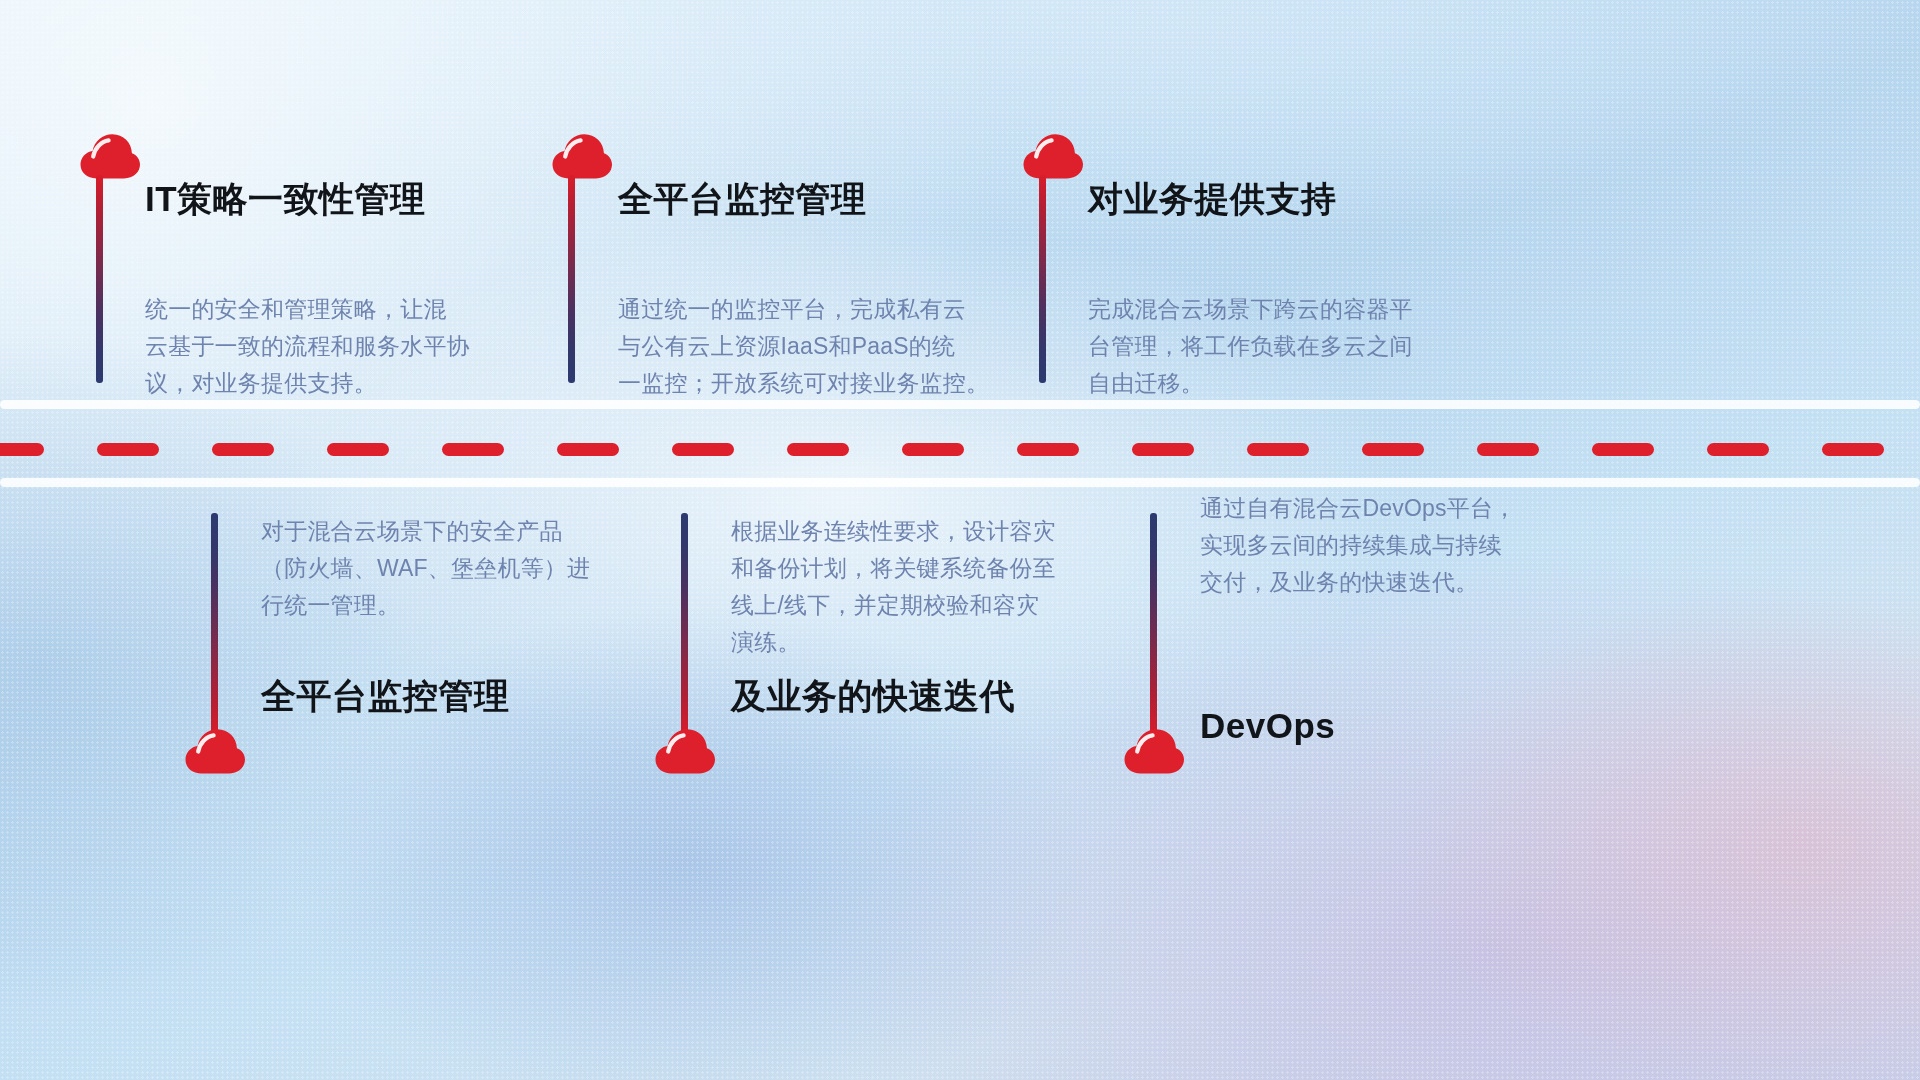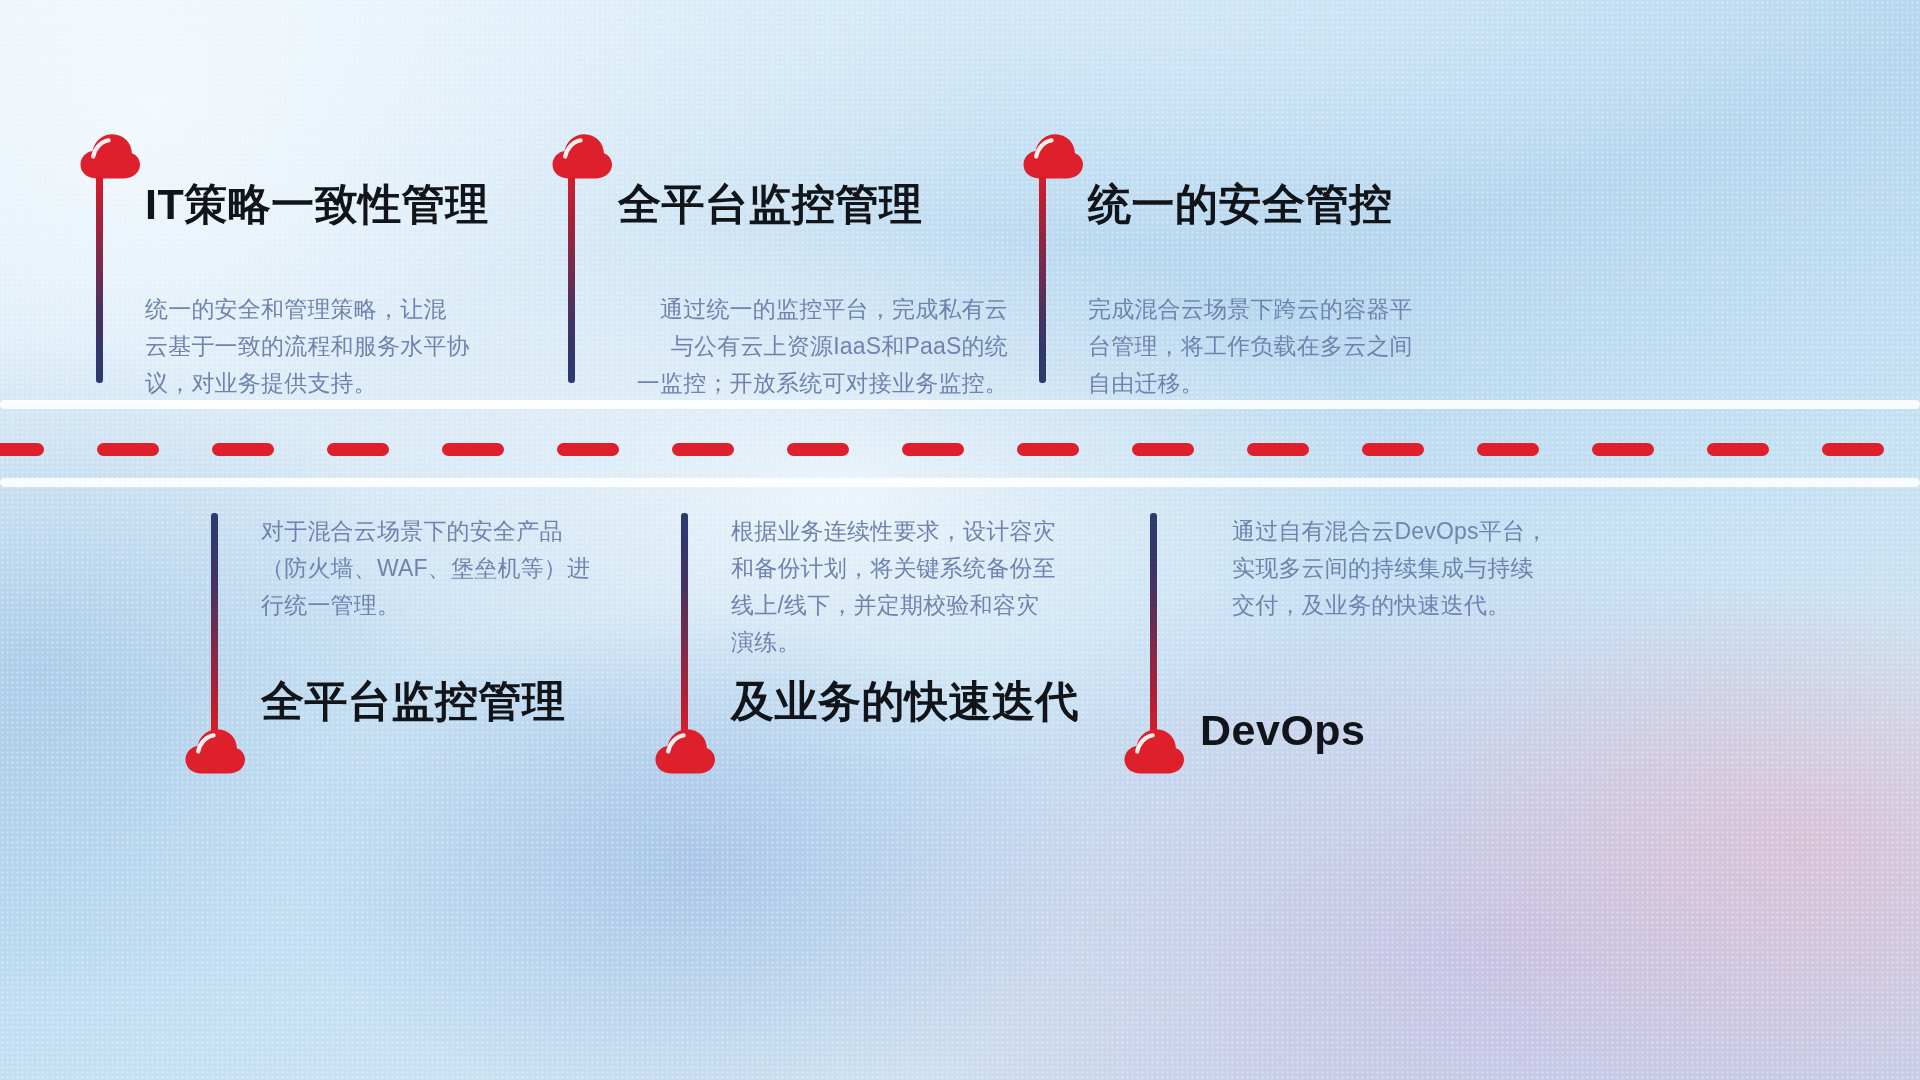--- a/index.html
+++ b/index.html
@@ -61,21 +61,21 @@
   
   .card { position:absolute; z-index:6; }
   .cloud { position:absolute; width:62px; height:46px; }
   .stem { position:absolute; width:7px; border-radius:3px; }
 
   .stem-down { background:linear-gradient(to bottom,#d81d2a 0%,#b41f33 16%,#7b2a4c 42%,#4a3160 66%,#33376b 84%,#2c3a70 100%); }
   .stem-up   { background:linear-gradient(to bottom,#2c3a70 0%,#33376b 16%,#4a3160 34%,#7b2a4c 58%,#b41f33 84%,#d81d2a 100%); }
 
   .title {
     position:absolute;
-    font-size:43px;
+    font-size:35px;
     font-weight:700;
     color:#111418;
     letter-spacing:.5px;
     white-space:nowrap;
   }
   .body {
     position:absolute;
     font-size:23px;
     line-height:37px;
     color:#6e83ae;
@@ -132,32 +132,32 @@
 议，对业务提供支持。</div>
 </div>
 
 <div class="card">
   <svg class="cloud" style="left:551px; top:133px;" viewBox="0 0 62 46">
     <path d="M17.5 45.5 C7.6 45.5 1.5 39.3 1.5 31.6 C1.5 24.6 6.7 19.0 13.6 18.0 C15.3 8.1 23.6 1.2 33.4 1.2 C44.3 1.2 52.6 9.6 52.9 20.2 C57.9 22.0 61.0 26.4 61.0 31.6 C61.0 39.3 54.3 45.5 45.0 45.5 Z" fill="#de1f2c"></path>
     <path d="M14.2 23.5 C15.8 15.0 22.0 8.6 29.6 7.4" stroke="#ffffff" stroke-width="4.2" stroke-linecap="round" fill="none" opacity=".92"></path>
   </svg>
   <div class="stem stem-down" style="left:568px; top:175px; height:208px;"></div>
   <div class="title" style="left:618px; top:176px;text-align:right;">全平台监控管理</div>
-  <div class="body" style="left:618px; top:291px; width:390px;text-align:right;">通过统一的监控平台，完成私有云
+  <div class="body" style="left:618px; top:291px; width:390px;">通过统一的监控平台，完成私有云
 与公有云上资源IaaS和PaaS的统
 一监控；开放系统可对接业务监控。</div>
 </div>
 
 <div class="card">
   <svg class="cloud" style="left:1022px; top:133px;" viewBox="0 0 62 46">
     <path d="M17.5 45.5 C7.6 45.5 1.5 39.3 1.5 31.6 C1.5 24.6 6.7 19.0 13.6 18.0 C15.3 8.1 23.6 1.2 33.4 1.2 C44.3 1.2 52.6 9.6 52.9 20.2 C57.9 22.0 61.0 26.4 61.0 31.6 C61.0 39.3 54.3 45.5 45.0 45.5 Z" fill="#de1f2c"></path>
     <path d="M14.2 23.5 C15.8 15.0 22.0 8.6 29.6 7.4" stroke="#ffffff" stroke-width="4.2" stroke-linecap="round" fill="none" opacity=".92"></path>
   </svg>
   <div class="stem stem-down" style="left:1039px; top:175px; height:208px;"></div>
-  <div class="title" style="left:1088px; top:176px;">统一的安全管控</div>
+  <div class="title" style="left:1088px; top:176px;">对业务提供支持</div>
   <div class="body" style="left:1088px; top:291px; width:370px;">完成混合云场景下跨云的容器平
 台管理，将工作负载在多云之间
 自由迁移。</div>
 </div>
 
 <div class="card">
   <div class="body" style="left:261px; top:513px; width:360px;">对于混合云场景下的安全产品
 （防火墙、WAF、堡垒机等）进
 行统一管理。</div>
   <div class="title" style="left:261px; top:673px;">全平台监控管理</div>
@@ -175,21 +175,21 @@
 演练。</div>
   <div class="title" style="left:731px; top:673px;">及业务的快速迭代</div>
   <div class="stem stem-up" style="left:681px; top:513px; height:222px;"></div>
   <svg class="cloud" style="left:654px; top:728px;" viewBox="0 0 62 46">
     <path d="M17.5 45.5 C7.6 45.5 1.5 39.3 1.5 31.6 C1.5 24.6 6.7 19.0 13.6 18.0 C15.3 8.1 23.6 1.2 33.4 1.2 C44.3 1.2 52.6 9.6 52.9 20.2 C57.9 22.0 61.0 26.4 61.0 31.6 C61.0 39.3 54.3 45.5 45.0 45.5 Z" fill="#de1f2c"></path>
     <path d="M14.2 23.5 C15.8 15.0 22.0 8.6 29.6 7.4" stroke="#ffffff" stroke-width="4.2" stroke-linecap="round" fill="none" opacity=".92"></path>
   </svg>
 </div>
 
 <div class="card">
-  <div class="body" style="left:1200px; top:513px; width:360px;margin-left:32px;">通过自有混合云DevOps平台，
+  <div class="body" style="left:1200px; top:490px; width:360px;">通过自有混合云DevOps平台，
 实现多云间的持续集成与持续
 交付，及业务的快速迭代。</div>
   <div class="title" style="left:1200px; top:673px;margin-top:33px;">DevOps</div>
   <div class="stem stem-up" style="left:1150px; top:513px; height:222px;"></div>
   <svg class="cloud" style="left:1123px; top:728px;" viewBox="0 0 62 46">
     <path d="M17.5 45.5 C7.6 45.5 1.5 39.3 1.5 31.6 C1.5 24.6 6.7 19.0 13.6 18.0 C15.3 8.1 23.6 1.2 33.4 1.2 C44.3 1.2 52.6 9.6 52.9 20.2 C57.9 22.0 61.0 26.4 61.0 31.6 C61.0 39.3 54.3 45.5 45.0 45.5 Z" fill="#de1f2c"></path>
     <path d="M14.2 23.5 C15.8 15.0 22.0 8.6 29.6 7.4" stroke="#ffffff" stroke-width="4.2" stroke-linecap="round" fill="none" opacity=".92"></path>
   </svg>
 </div>
 

